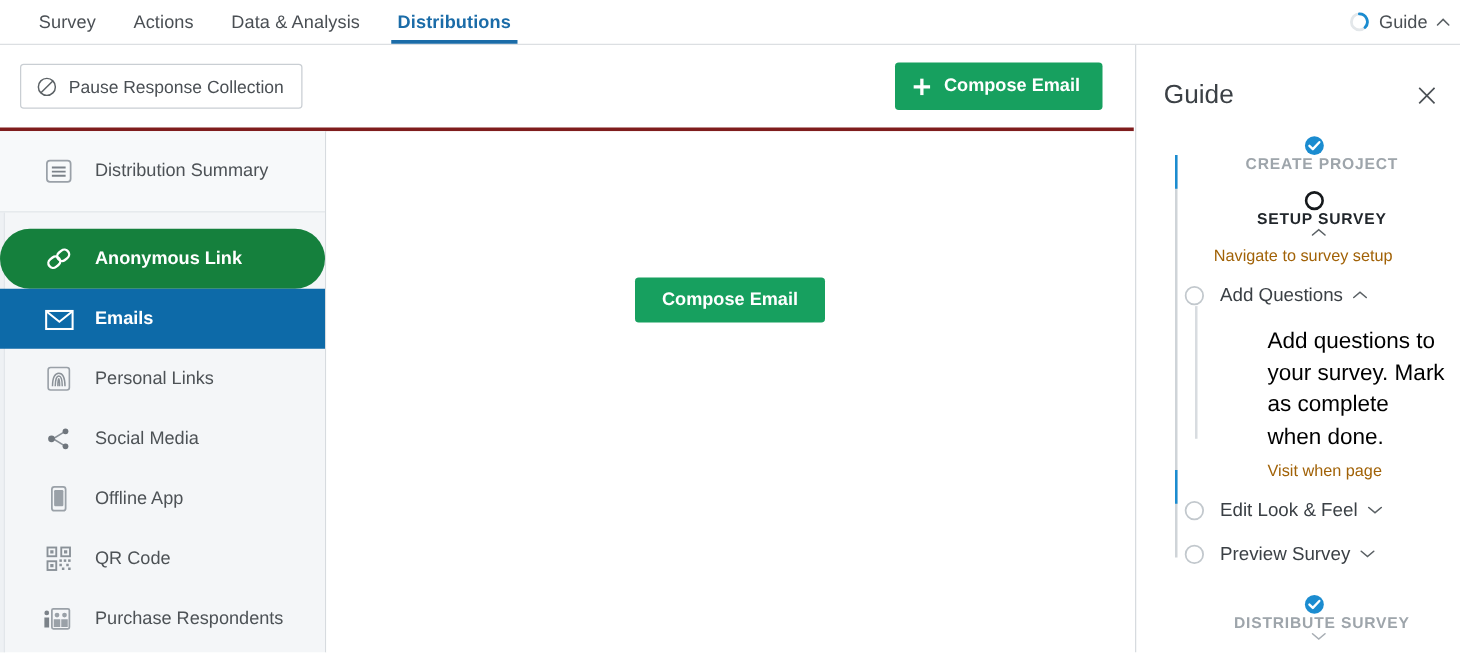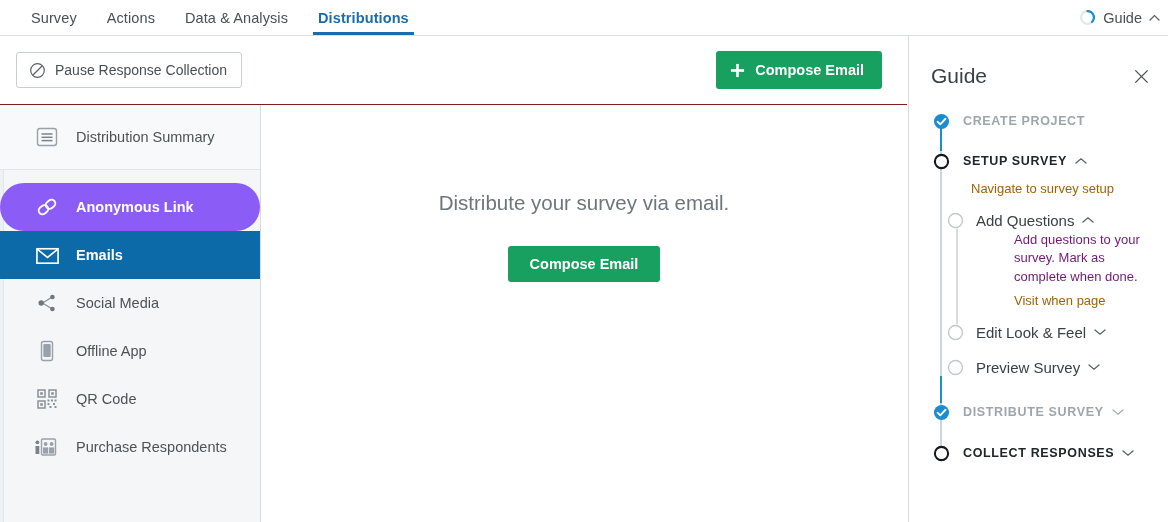--- a/index.html
+++ b/index.html
@@ -40,21 +40,21 @@
     padding-right: 8px; gap: 7px;
   }
   .spinner-icon { width: 17px; height: 17px; display: block; }
   .guide-label { font-size: 14.5px; color: #4a4f54; }
   .chev-up-small { display: block; }
 
   
   .actionbar {
     position: absolute; top: 36px; left: 0; width: 907px; height: 69px;
     background: #ffffff;
-    border-bottom: 1px solid #7f1d1d;
+    border-bottom: 3px solid #7f1d1d;
     display: flex; align-items: center;
   }
   .btn-pause {
     margin-left: 16px;
     height: 36px;
     display: flex; align-items: center; gap: 9px;
     padding: 0 14px 0 12px;
     background: #ffffff;
     border: 1px solid #c9ced3;
     border-radius: 3px;
@@ -94,21 +94,21 @@
     color: #4d5256;
     font-size: 14.5px;
     cursor: pointer;
   }
   .sb-row .sb-icon { width: 26px; height: 26px; display: flex; align-items: center; justify-content: center; flex: 0 0 26px; }
   .sb-summary {
     height: 65px;
     background: #f7f9fa;
     border-bottom: 1px solid #e1e5e9;
   }
-  .sb-row.hovered { background: #8b5cf6; color: #ffffff; border-radius: 24px; }
+  .sb-row.hovered { background: #15803d; color: #ffffff; border-radius: 24px; }
   .sb-row.selected { background: #0d6aa8; color: #ffffff; font-weight: bold; }
   .sb-row.selected .sb-label, .sb-row.hovered .sb-label { font-weight: bold; }
   .sb-gap { height: 13px; }
 
   
   .content {
     position: absolute; top: 105px; left: 261px; width: 646px; height: 417px;
     background: #ffffff;
     display: flex; flex-direction: column; align-items: center;
     padding-top: 86px;
@@ -150,20 +150,21 @@
     position: absolute; left: 31px; top: 288px; width: 2px; height: 27px;
     background: #1b8cd0;
   }
 
   .stage {
     position: relative;
     display: flex; align-items: center;
     min-height: 26px;
     padding-left: 24px;
     cursor: pointer;
+    flex-direction: column;
   }
   .stage .bullet { flex: 0 0 16px; width: 16px; height: 16px; z-index: 2; }
   .stage .stage-label {
     margin-left: 14px;
     font-size: 12.5px; font-weight: bold; letter-spacing: .65px;
   }
   .stage.done .stage-label { color: #9ea5ab; }
   .stage.active .stage-label { color: #21262b; }
   .stage .chev { margin-left: 8px; line-height: 0; }
 
@@ -171,21 +172,21 @@
   .link-blue { display: block; color: #a16207; font-size: 13px; margin-top: 7px; cursor: pointer; }
   .stage-desc { font-size: 13px; color: #4e5459; line-height: 1.42; margin-top: 4px; }
 
   .substeps { position: relative; margin-top: 13px; padding-left: 38px; }
   .sub-line { position: absolute; left: 47px; top: 16px; width: 2px; height: 110px; background: #d8dce0; }
   .substep { position: relative; display: flex; align-items: center; min-height: 22px; cursor: pointer; }
   .substep .sub-bullet { flex: 0 0 17px; width: 17px; height: 17px; z-index: 2; background: #fff; border-radius: 50%; }
   .substep .sub-label { margin-left: 12px; font-size: 15px; color: #3b4045; }
   .substep .chev { margin-left: 8px; line-height: 0; }
   .sub-body { padding-left: 67px; padding-right: 10px; }
-  .sub-desc { font-size: 13px; color: #701a75; line-height: 1.42; margin-top: 0; }
+  .sub-desc { font-size: 18px; color: #000000; line-height: 1.42; margin-top: 13px; }
   .sub-gap { height: 13px; }
 </style>
 </head>
 <body>
 
 <div id="app">
 
   <div class="topnav">
     <div class="nav-tabs">
       <div class="nav-tab">
@@ -262,20 +263,31 @@
     <div class="sb-row selected">
       <span class="sb-icon">
         <svg width="25" height="25" viewBox="0 0 26 26">
           <rect x="2" y="6" width="22" height="15" fill="none" stroke="#ffffff" stroke-width="1.7"></rect>
           <path d="M2.6 6.7 L13 15 L23.4 6.7" fill="none" stroke="#ffffff" stroke-width="1.7"></path>
         </svg>
       </span>
       <span class="sb-label">Emails</span>
     </div>
 
+    <div class="sb-row">
+      <span class="sb-icon">
+        <svg width="24" height="24" viewBox="0 0 24 24">
+          <rect x="3.5" y="3" width="17" height="18" rx="2" fill="none" stroke="#9aa1a8" stroke-width="1.3"></rect>
+          <path d="M7 18 C7 11 9 7.5 12 7.5 C15 7.5 17 11 17 18" fill="none" stroke="#8a9198" stroke-width="1.2"></path>
+          <path d="M9.2 18 C9.2 12.4 10.4 9.8 12 9.8 C13.6 9.8 14.8 12.4 14.8 18" fill="none" stroke="#8a9198" stroke-width="1.2"></path>
+          <path d="M11.3 18 C11.3 13.6 11.6 12 12 12 C12.4 12 12.7 13.6 12.7 18" fill="none" stroke="#8a9198" stroke-width="1.2"></path>
+        </svg>
+      </span>
+      <span class="sb-label">Personal Links</span>
+    </div>
 
     <div class="sb-row">
       <span class="sb-icon">
         <svg width="24" height="24" viewBox="0 0 24 24">
           <line x1="7.5" y1="12" x2="16.5" y2="6.5" stroke="#8a9198" stroke-width="1.3"></line>
           <line x1="7.5" y1="12" x2="16.5" y2="17.5" stroke="#8a9198" stroke-width="1.3"></line>
           <circle cx="6.2" cy="12" r="2.7" fill="#6f767d"></circle>
           <circle cx="17.4" cy="6" r="2.3" fill="#6f767d"></circle>
           <circle cx="17.4" cy="18" r="2.3" fill="#6f767d"></circle>
         </svg>
@@ -326,21 +338,20 @@
           <path d="M9 12.4 h5.2 v6.2 h-5.2 z" fill="#9aa1a8"></path>
           <circle cx="17.6" cy="9" r="1.9" fill="#9aa1a8"></circle>
           <path d="M15 12.4 h5.2 v6.2 h-5.2 z" fill="#9aa1a8"></path>
         </svg>
       </span>
       <span class="sb-label">Purchase Respondents</span>
     </div>
   </div>
 
   <div class="content">
-    <div class="empty-title">Distribute your survey via email.</div>
     <button class="btn-compose-main">Compose Email</button>
   </div>
 
   <div class="guide">
 
     <div class="guide-head">
       <div class="guide-title">Guide</div>
       <div class="guide-close">
         <svg width="17" height="17" viewBox="0 0 18 18">
           <line x1="2.5" y1="2.5" x2="15.5" y2="15.5" stroke="#4a4f54" stroke-width="1.4"></line>

